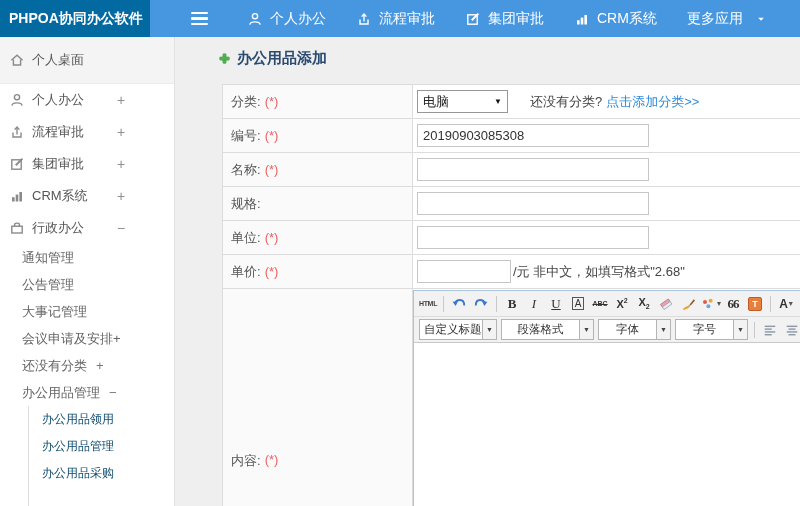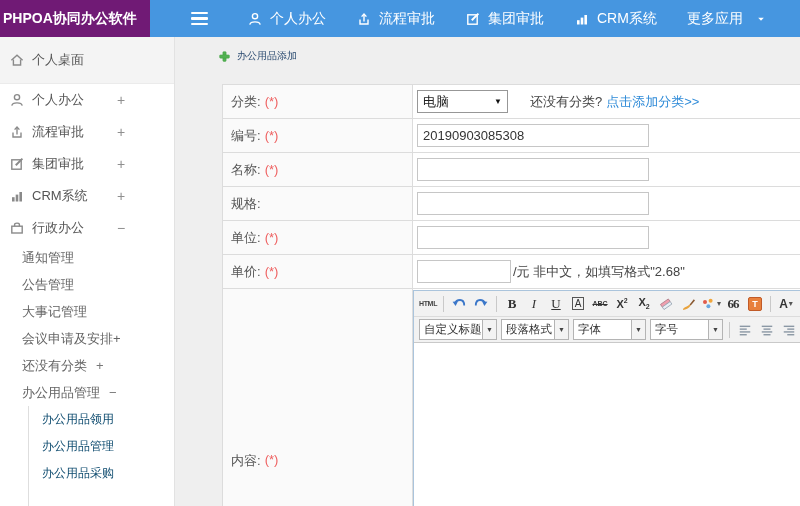--- a/index.html
+++ b/index.html
@@ -2,22 +2,22 @@
 <html><head>
 <meta charset="utf-8">
 <style>
   * { margin:0; padding:0; box-sizing:border-box; }
   html,body { width:800px; height:506px; overflow:hidden; background:#efefef;
     font-family:"Liberation Sans","DejaVu Sans",sans-serif; }
 
   
   .navbar { position:absolute; left:0; top:0; width:800px; height:37px;
     background:#4696e0; display:flex; align-items:stretch; z-index:5; }
-  .logo { width:150px; background:#701a75; color:#fff; font-size:14px; font-weight:bold;
-    line-height:37px; padding-left:3px; white-space:nowrap; overflow:hidden; }
+  .logo { width:150px; background:#0369a1; color:#fff; font-size:14px; font-weight:bold;
+    line-height:37px; padding-left:9px; white-space:nowrap; overflow:hidden; }
   .hamburger { margin-left:41px; align-self:center; display:flex; flex-direction:column; gap:3px; cursor:pointer; }
   .hamburger i { display:block; width:17px; height:2.5px; background:#fff; border-radius:1px; }
   .nav-items { display:flex; margin-left:24px; align-items:stretch; }
   .nav-item { display:flex; align-items:center; gap:7px; padding:0 15px; color:#fff;
     font-size:14px; cursor:pointer; white-space:nowrap; }
   .nav-item .caret { margin-left:6px; display:flex; align-items:center; }
 
   
   .sidebar { position:absolute; left:0; top:37px; width:175px; height:469px;
     background:#fff; border-right:1px solid #e2e2e2; display:flex; flex-direction:column; }
@@ -28,21 +28,21 @@
   .side-item.l0 .expander { position:absolute; left:117px; color:#8f8f8f; font-size:14px; }
   .side-item.l1 { height:27px; font-size:13px; padding-left:22px; color:#646464; }
   .side-item.l1 .expander { margin-left:9px; color:#777; }
   .l2-group { margin-left:28px; border-left:1px solid #dedede; flex:1; }
   .side-item.l2 { height:27px; font-size:12px; padding-left:13px; color:#0c4a6e; }
 
   
   .main { position:absolute; left:175px; top:37px; width:625px; height:469px;
     background:#efefef; overflow:hidden; }
   .title-row { position:absolute; left:43px; top:12px; display:flex; align-items:center; gap:6px; }
-  .title-row .ptitle { font-size:10px; font-weight:normal; color:#2a4a70; }
+  .title-row .ptitle { font-size:15px; font-weight:bold; color:#2a4a70; }
 
   
   .form-table { position:absolute; left:47px; top:47px; width:700px;
     background:#fff; border:1px solid #dcdcdc; border-right:none; }
   .frow { display:flex; border-bottom:1px solid #dcdcdc; }
   .frow:last-child { border-bottom:none; }
   .flabel { width:190px; min-width:190px; background:#fafafa; border-right:1px solid #dcdcdc;
     font-size:13px; color:#555; display:flex; align-items:center; padding-left:8px; gap:4px; }
   .req { color:#ee5f5f; }
   .fvalue { flex:1; display:flex; align-items:center; padding-left:4px; min-height:33px; }
@@ -79,25 +79,25 @@
   .g-font-format { font-size:10px; line-height:11px; border:1px solid #555; padding:0 2px; }
   .g-strikethrough { font-size:7px; font-weight:bold; text-decoration:line-through; }
   .g-script { font-size:11px; font-weight:bold; }
   .g-script sup, .g-script sub { font-size:7px; }
   .g-blockquote { font-family:"Liberation Serif","DejaVu Serif",serif; font-weight:bold;
     font-size:13px; letter-spacing:-1px; color:#333; }
   .g-font-color { font-size:12px; font-weight:bold; }
   .tmpl-icon { width:14px; height:14px; background:#e8803c; border:1px solid #c05a28; border-radius:2px;
     color:#fff; font-size:9px; font-weight:bold; display:flex; align-items:center; justify-content:center; }
   .ed-select { height:21px; background:#fff; border:1px solid #b4b4b4; display:flex;
-    align-items:center; margin:0 2px; cursor:pointer; flex-shrink:0; }
+    align-items:center; margin:0 2px; cursor:pointer; flex-shrink:0;text-align:center; }
   .ed-select .lbl { font-size:11.5px; color:#333; padding:0 4px; white-space:nowrap; flex:1; overflow:hidden; }
   .ed-select .arr { width:14px; align-self:stretch; border-left:1px solid #b4b4b4;
     display:flex; align-items:center; justify-content:center; font-size:7px; color:#444; background:#f3f3f3; }
-  .ed-select.s0 { width:78px; } .ed-select.s1 { width:68px; }
+  .ed-select.s0 { width:78px; } .ed-select.s1 { width:93px; }
   .ed-select.s2 { width:73px; } .ed-select.s3 { width:73px; }
 </style>
 </head>
 <body>
 
 <div class="navbar">
   <div class="logo">PHPOA协同办公软件</div>
   <div class="hamburger">
       <i></i>
       <i></i>

